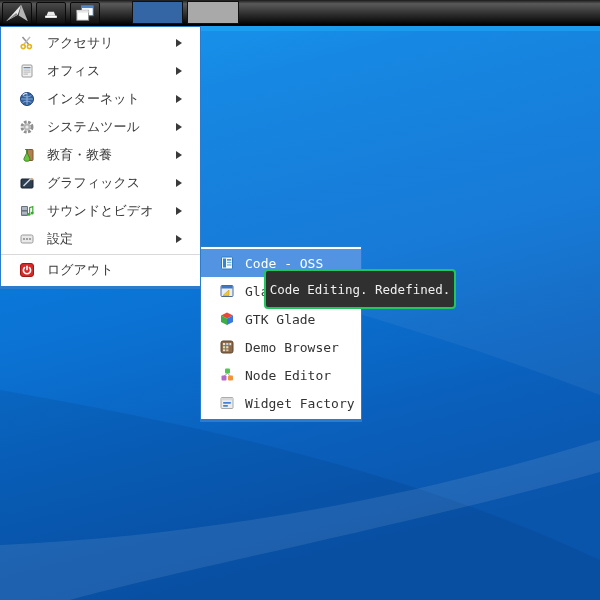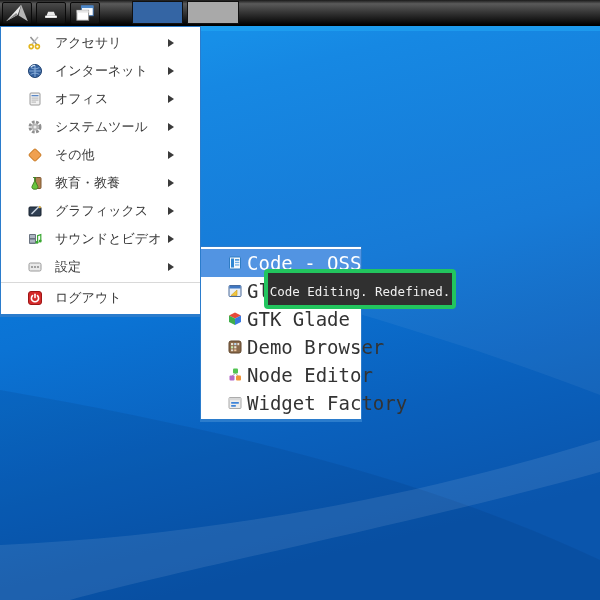--- a/index.html
+++ b/index.html
@@ -17,36 +17,36 @@
   .tb-btn svg{display:block;}
   .ws{height:21px;border:1px solid #111;}
   #ws1{width:49px;margin-left:28px;}
   #ws2{width:50px;}
 
   
   .menu{position:absolute;background:#fff;border:1px solid #2b7ccc;border-bottom-width:3px;
     padding:2px 0;box-sizing:border-box;z-index:20;}
   #main-menu{left:0;top:26px;width:201px;}
   #sub-menu{left:200px;top:246px;width:162px;z-index:30;}
-  .menu-row{display:flex;align-items:center;height:28px;padding:0 26px;cursor:pointer;}
+  .menu-row{display:flex;align-items:center;height:28px;padding:0 18px;cursor:pointer;}
   .menu-row.hl{background:var(--hl,#5294e2);}
   .mi-icon{width:16px;height:16px;flex:0 0 16px;display:flex;align-items:center;justify-content:center;}
   .mi-icon svg{display:block;width:16px;height:16px;}
   .mi-label{margin-left:12px;font-size:13px;color:#3a3a3a;white-space:nowrap;}
   .hl .mi-label{color:#fff;}
-  #sub-menu .mi-label{margin-left:4px;font-family:"DejaVu Sans Mono","Liberation Mono",monospace;font-size:19px;color:#333;}
+  #sub-menu .mi-label{margin-left:10px;font-family:"DejaVu Sans Mono","Liberation Mono",monospace;font-size:13px;color:#333;}
   #sub-menu .hl .mi-label{color:#fff;}
   .mi-arrow{margin-left:auto;width:0;height:0;border-left:6px solid #3a3a3a;
     border-top:4px solid transparent;border-bottom:4px solid transparent;}
   .hl .mi-arrow{border-left-color:#fff;}
   .menu-sep{height:1px;background:#d9d9d9;margin:1px 0;}
 
   
   #tooltip{position:absolute;left:264px;top:269px;width:192px;height:40px;z-index:50;
-    background:#303030;border:4px solid #22c55e;border-radius:4px;box-sizing:border-box;
+    background:#303030;border:2px solid #22c55e;border-radius:4px;box-sizing:border-box;
     color:#f0f0f0;font-family:"DejaVu Sans Mono","Liberation Mono",monospace;font-size:12.5px;
     line-height:38px;text-align:center;white-space:nowrap;}
 </style>
 </head>
 <body>
 
 <div id="screen">
 
   <svg id="wallpaper" width="600" height="600" viewBox="0 0 600 600">
     <defs>
@@ -100,60 +100,51 @@
             <circle cx="4.2" cy="11.6" r="2" fill="none" stroke="#e2b51c" stroke-width="1.6"></circle>
             <circle cx="10.4" cy="11.6" r="2" fill="none" stroke="#e2b51c" stroke-width="1.6"></circle>
           </svg>
         </span>
         <span class="mi-label">アクセサリ</span>
         <span class="mi-arrow"></span>
       </div>
       <div class="menu-row">
         <span class="mi-icon">
           <svg viewBox="0 0 16 16">
-            <circle cx="8" cy="8" r="6.5" fill="#34619e"></circle>
-            <path d="M1.5 8 h13 M8 1.5 v13 M3.5 4.3 c3 2.1 6 2.1 9 0 M3.5 11.7 c3 -2.1 6 -2.1 9 0" stroke="#9fc1e8" stroke-width="0.8" fill="none"></path>
-            <circle cx="8" cy="8" r="6.5" fill="none" stroke="#1c3f70" stroke-width="1"></circle>
-            <path d="M4 4 a5.5 5.5 0 0 1 4-1.6" stroke="#cfe2f6" stroke-width="1.4" fill="none"></path>
-          </svg>
-        </span>
-        <span class="mi-label">インターネット</span>
-        <span class="mi-arrow"></span>
-      </div>
-      <div class="menu-row">
-        <span class="mi-icon">
-          <svg viewBox="0 0 16 16">
             <rect x="3" y="2" width="10" height="12" rx="1" fill="#f1f1f1" stroke="#9a9a9a"></rect>
             <rect x="4.5" y="4" width="7" height="1.3" fill="#5b87c5"></rect>
             <rect x="4.5" y="6.6" width="7" height="1" fill="#b5b5b5"></rect>
             <rect x="4.5" y="8.6" width="7" height="1" fill="#b5b5b5"></rect>
             <rect x="4.5" y="10.6" width="4.5" height="1" fill="#b5b5b5"></rect>
           </svg>
         </span>
         <span class="mi-label">オフィス</span>
         <span class="mi-arrow"></span>
       </div>
       <div class="menu-row">
         <span class="mi-icon">
           <svg viewBox="0 0 16 16">
+            <circle cx="8" cy="8" r="6.5" fill="#34619e"></circle>
+            <path d="M1.5 8 h13 M8 1.5 v13 M3.5 4.3 c3 2.1 6 2.1 9 0 M3.5 11.7 c3 -2.1 6 -2.1 9 0" stroke="#9fc1e8" stroke-width="0.8" fill="none"></path>
+            <circle cx="8" cy="8" r="6.5" fill="none" stroke="#1c3f70" stroke-width="1"></circle>
+            <path d="M4 4 a5.5 5.5 0 0 1 4-1.6" stroke="#cfe2f6" stroke-width="1.4" fill="none"></path>
+          </svg>
+        </span>
+        <span class="mi-label">インターネット</span>
+        <span class="mi-arrow"></span>
+      </div>
+      <div class="menu-row">
+        <span class="mi-icon">
+          <svg viewBox="0 0 16 16">
             <circle cx="8" cy="8" r="5" fill="none" stroke="#8f8f8f" stroke-width="3" stroke-dasharray="2.6 1.4"></circle>
             <circle cx="8" cy="8" r="3.4" fill="#b6b6b6"></circle>
             <circle cx="8" cy="8" r="1.5" fill="#ededed"></circle>
           </svg>
         </span>
         <span class="mi-label">システムツール</span>
-        <span class="mi-arrow"></span>
-      </div>
-      <div class="menu-row">
-        <span class="mi-icon">
-          <svg viewBox="0 0 16 16">
-            <rect x="3.4" y="3.4" width="9.2" height="9.2" rx="1.4" transform="rotate(45 8 8)" fill="#f0a050" stroke="#c87820"></rect>
-          </svg>
-        </span>
-        <span class="mi-label">その他</span>
         <span class="mi-arrow"></span>
       </div>
       <div class="menu-row">
         <span class="mi-icon">
           <svg viewBox="0 0 16 16">
             <rect x="8.5" y="2.5" width="5.5" height="11" rx="0.8" fill="#b08050" stroke="#7e5830"></rect>
             <path d="M6 2.5 h3.2 M7.6 2.5 v3.6 L5 11.4 a2.1 2.1 0 0 0 1.9 2.8 h2 a2.1 2.1 0 0 0 1.9-2.8 L8.3 6.1 V2.5" fill="#69c53e" stroke="#3e7d20" stroke-width="0.9"></path>
           </svg>
         </span>
         <span class="mi-label">教育・教養</span>

